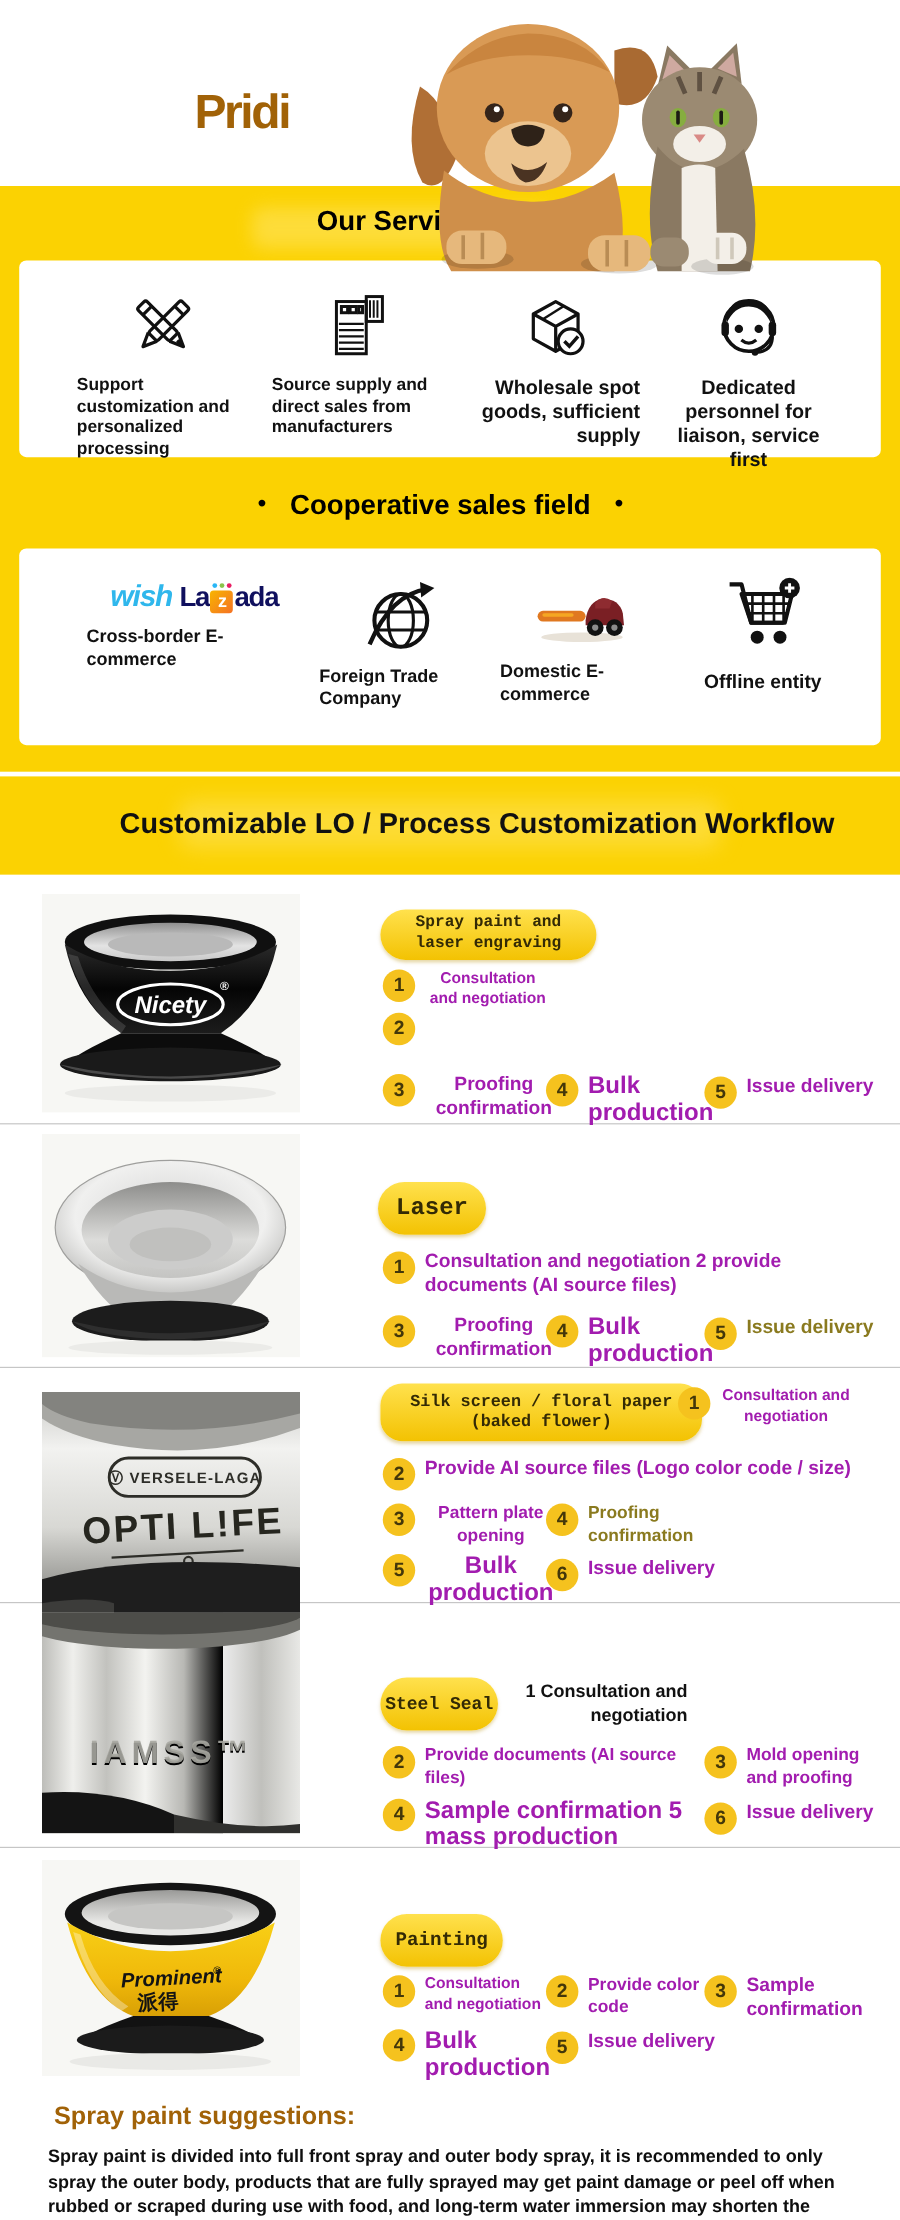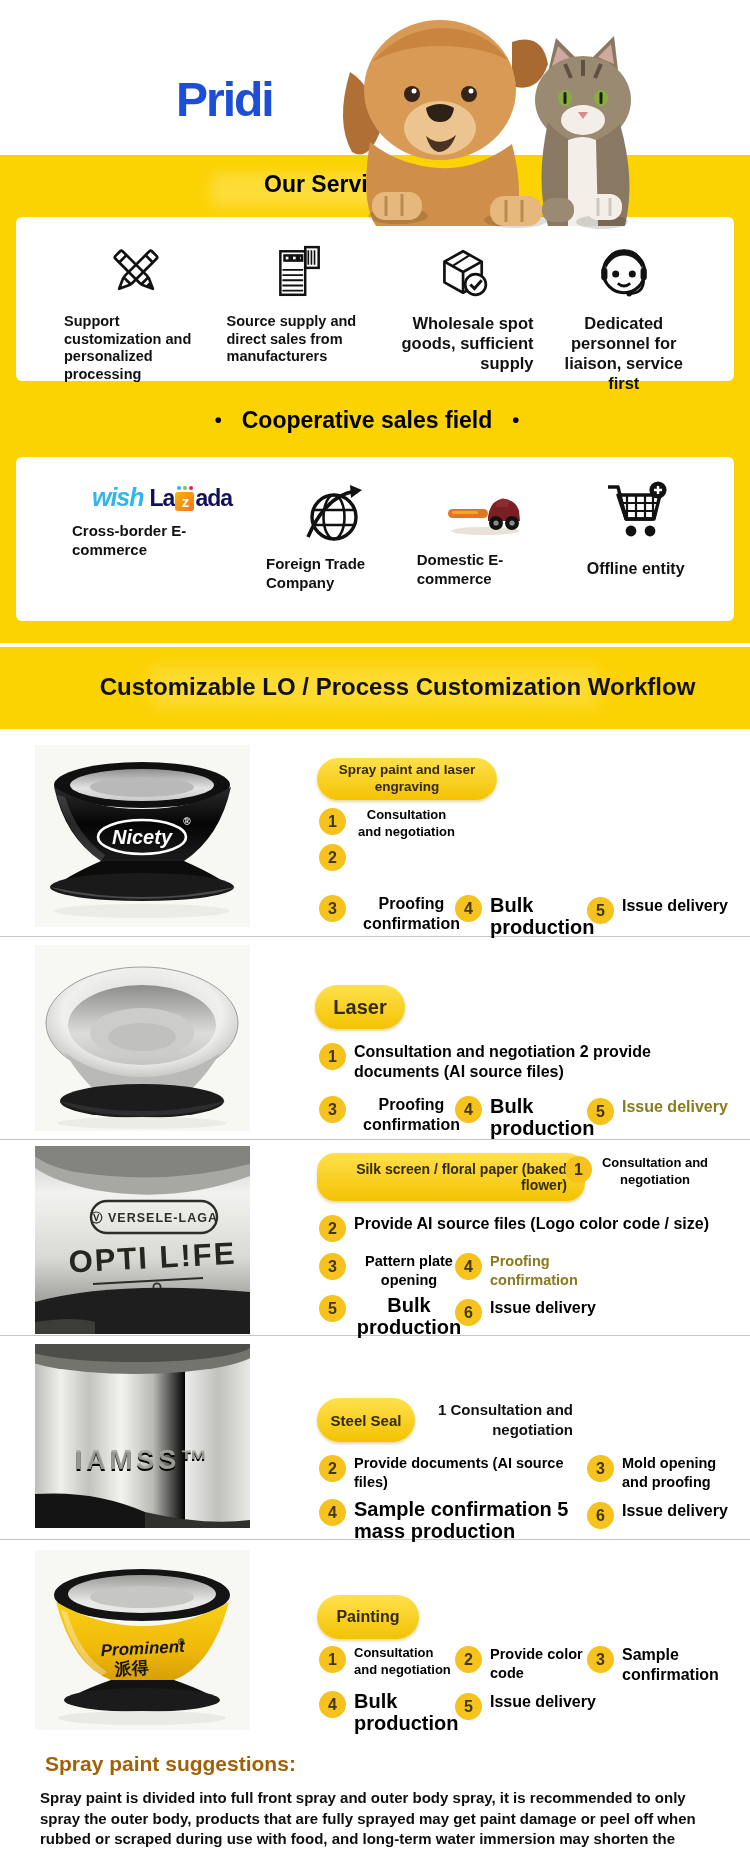--- a/index.html
+++ b/index.html
@@ -3,21 +3,21 @@
 <meta charset="utf-8">
 <style>
   html,body{margin:0;padding:0;}
   body{
     width:750px;height:1850px;overflow:hidden;background:#fff;
     font-family:"Liberation Sans","DejaVu Sans",sans-serif;
     font-weight:700;color:#1b1b1b;position:relative;
   }
   
   .header{position:relative;height:155px;background:#fff;z-index:2;}
-  .brand{position:absolute;left:176px;top:72px;font-size:48px;letter-spacing:-2px;color:#1d4ed8;}
+  .brand{position:absolute;left:162px;top:72px;font-size:40px;letter-spacing:-2px;color:#a16207;}
   .pets{position:absolute;left:280px;top:2px;width:400px;height:232px;z-index:3;}
   
   .yellow-top{position:relative;height:488px;background:#fbd202;z-index:1;}
   .svc-glow{position:absolute;left:210px;top:18px;width:250px;height:34px;background:#ffe566;opacity:.55;filter:blur(7px);border-radius:8px;}
   .svc-title{position:absolute;left:0;top:16px;width:670px;text-align:center;font-size:23px;color:#000;}
   .svc-bullet{position:absolute;left:466px;top:20px;font-size:22px;color:#000;}
   .card{position:absolute;left:16px;right:16px;background:#fff;border-radius:6px;}
   .card1{top:62px;height:164px;}
   .card1-grid{display:grid;grid-template-columns:1fr 1fr 1fr 1fr;gap:18px;padding:26px 38px 0 48px;}
   .svc-col{display:flex;flex-direction:column;align-items:center;}
@@ -50,25 +50,25 @@
   .band2 .glow{position:absolute;left:150px;top:20px;width:450px;height:40px;background:#ffe566;opacity:.5;filter:blur(9px);border-radius:8px;}
   .band2 h1{margin:0;position:relative;text-align:center;padding-top:26px;font-size:24px;color:#111;padding-left:45px;}
   
   .workflow{background:#fff;position:relative;}
   .wrow{position:relative;border-bottom:1px solid #c6c6c6;}
   .wrow:last-child{border-bottom:none;}
   .photo{position:absolute;left:35px;width:215px;background:#f7f7f4;overflow:hidden;}
   .steps{position:absolute;left:315px;top:0;right:10px;bottom:0;}
   .pill{position:absolute;background:linear-gradient(180deg,#ffe14d,#f3c202);border-radius:22px;
         display:flex;align-items:center;justify-content:center;text-align:center;color:#332a05;
-        box-shadow:0 2px 3px rgba(180,140,0,.35);}
+        box-shadow:0 2px 3px rgba(180,140,0,.35);font-family:Liberation Mono, monospace;}
   .step{position:absolute;display:flex;gap:8px;align-items:flex-start;}
   .snum{width:27px;height:27px;border-radius:50%;background:#f5c21e;color:#43370a;font-size:16px;
         display:flex;align-items:center;justify-content:center;flex:none;margin-top:1px;}
-  .slabel{color:#000000;}
+  .slabel{color:#a21caf;}
   .sm{font-size:13px;line-height:1.3;}
   .md{font-size:16px;line-height:1.22;}
   .md14{font-size:14.5px;line-height:1.3;}
   .lg{font-size:20px;line-height:1.12;}
   .olive{color:#8a7a1f;}
   .ctr{text-align:center;}
   .w105{width:105px;}.w110{width:110px;}.w115{width:115px;}.w120{width:120px;}
   .w225{width:225px;}.w230{width:230px;}.w380{width:380px;}.w395{width:395px;}.w400{width:400px;}
   
   .r0{height:207px;}
@@ -82,22 +82,22 @@
   
   .r1{height:202px;}
   .r1 .photo{top:8px;height:186px;}
   .r1 .pill{left:0;top:48px;width:90px;height:44px;font-size:20px;border-radius:22px;}
   .r1 .s1{left:4px;top:105px;}
   .r1 .s3{left:4px;top:158px;}
   .r1 .s4{left:140px;top:158px;}
   .r1 .s5{left:272px;top:160px;}
   
   .r2{height:195px;}
-  .r2 .photo{top:6px;height:188px;}
-  .r2 .pill{left:2px;top:13px;width:232px;height:48px;font-size:14px;border-radius:18px;justify-content:flex-start;text-align:right;padding:0 18px;}
+  .r2 .photo{top:20px;height:188px;}
+  .r2 .pill{left:2px;top:13px;width:232px;height:48px;font-size:14px;border-radius:18px;justify-content:flex-start;text-align:center;padding:0 18px;}
   .r2 .s1{left:250px;top:15px;}
   .r2 .s2{left:4px;top:74px;}
   .r2 .s3{left:4px;top:112px;}
   .r2 .s4{left:140px;top:112px;}
   .r2 .s5{left:4px;top:154px;}
   .r2 .s6{left:140px;top:158px;}
   
   .r3{height:203px;}
   .r3 .photo{top:8px;height:184px;}
   .r3 .pill{left:2px;top:62px;width:98px;height:44px;font-size:15px;}

